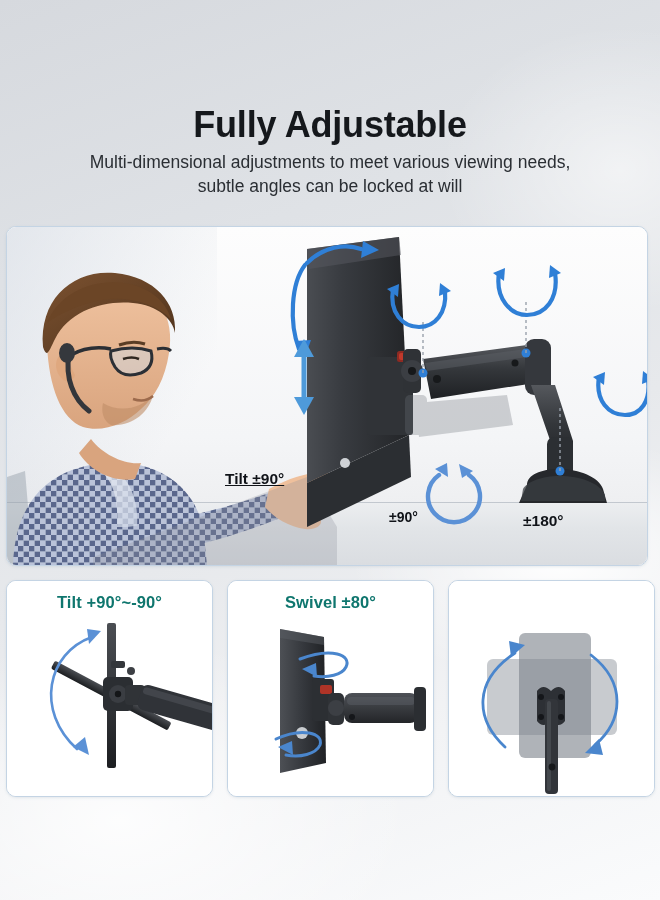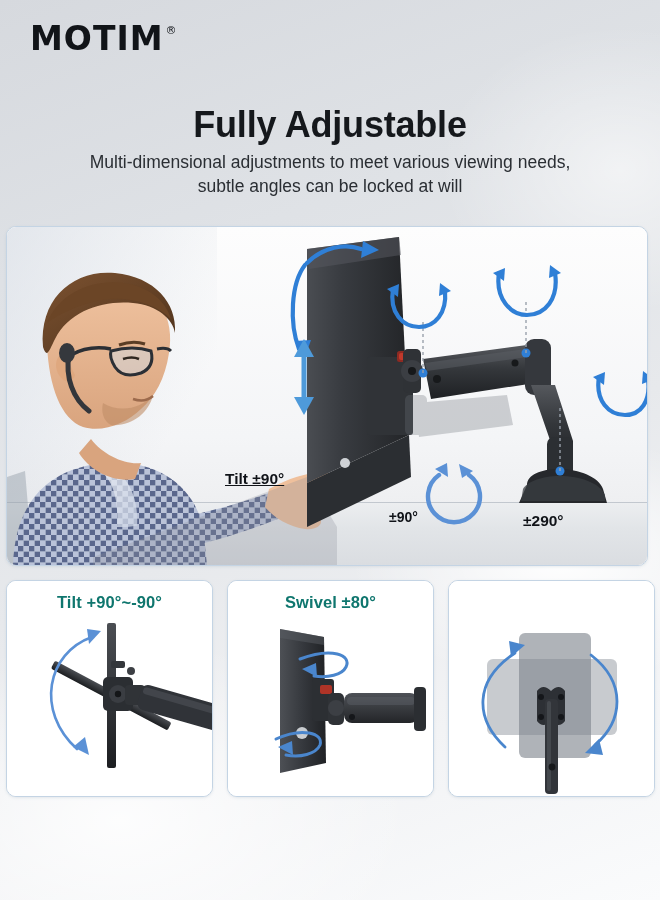--- a/index.html
+++ b/index.html
@@ -82,24 +82,20 @@
   .anno-180a   { left:516px; top:285px; font-size:15.5px; }
 
   svg { display:block; }
   .abs { position:absolute; left:0; top:0; }
 </style>
 </head>
 <body>
 
 <div class="page">
 
-  <div class="logo">
-    <span class="logo-word">MOTIM</span>
-    <span class="logo-reg">®</span>
-  </div>
 
   <div class="headline">Fully Adjustable</div>
   <div class="subhead">
     <span>Multi-dimensional adjustments to meet various viewing needs,</span>
     <span class="l2">subtle angles can be locked at will</span>
   </div>
 
   <div class="panel hero">
     <div class="hero-bg"></div>
     <div class="wall-shadow"></div>
@@ -261,21 +257,21 @@
 
       <g stroke="#4e9ada" stroke-width="5" stroke-linecap="round">
         <line x1="297" y1="124" x2="297" y2="176"></line>
       </g>
       <polygon points="297,112 307,130 287,130" fill="#4e9ada"></polygon>
       <polygon points="297,188 287,170 307,170" fill="#4e9ada"></polygon>
     </svg>
 
     <div class="anno anno-tilt">Tilt ±90°</div>
     <div class="anno anno-90">±90°</div>
-    <div class="anno anno-180a">±290°</div>
+    <div class="anno anno-180a">±180°</div>
 
   </div>
 
   <div class="panel tile tile-1">
     <div class="tile-inner"></div>
     <div class="tile-title">Tilt +90°~-90°</div>
     <svg class="abs" width="205" height="215" viewBox="0 0 205 215">
       <defs>
         <linearGradient id="barG" x1="0" y1="0" x2="0" y2="1">
           <stop offset="0" stop-color="#4b4e53"></stop>

